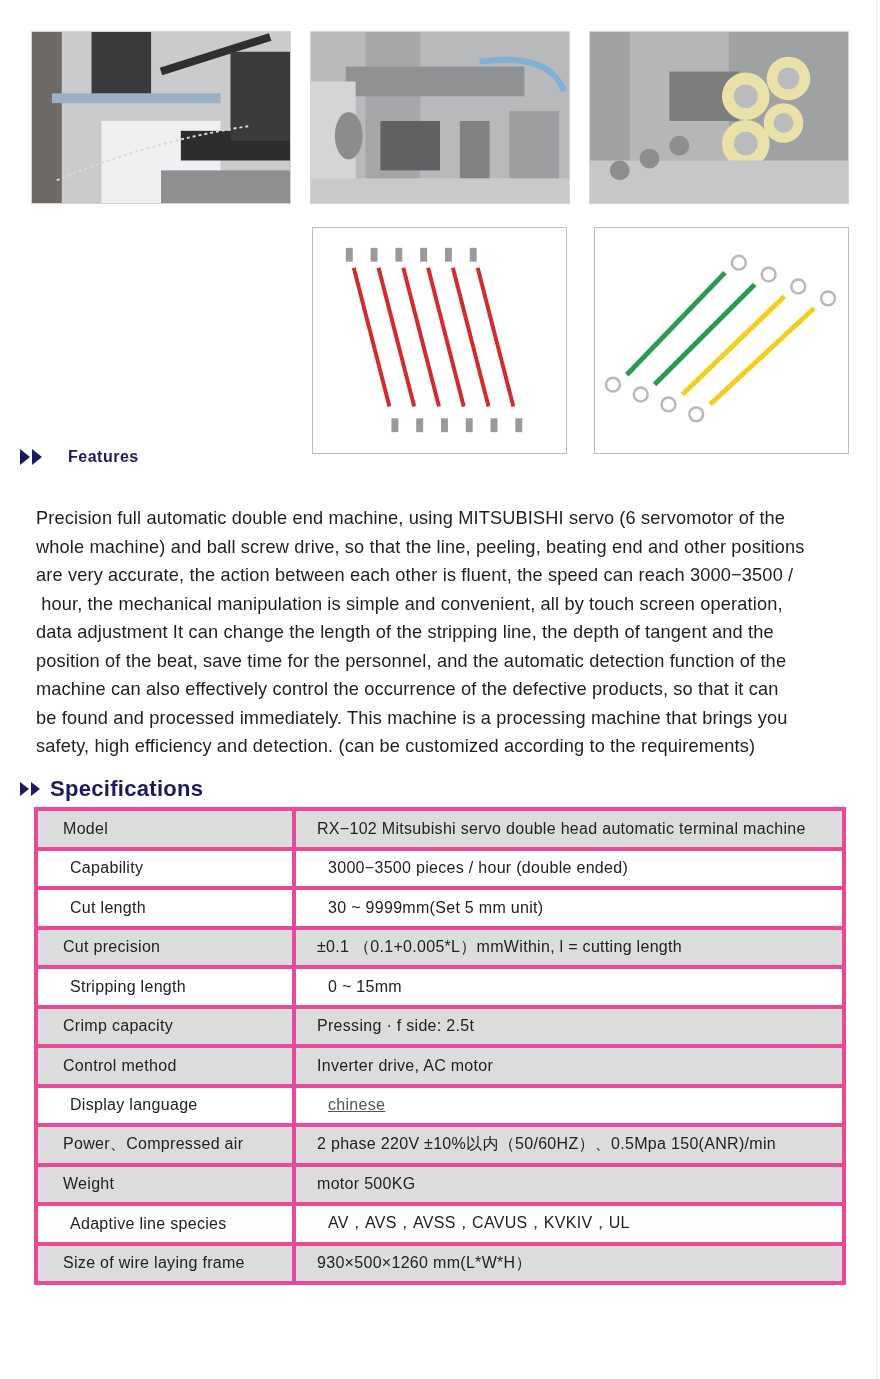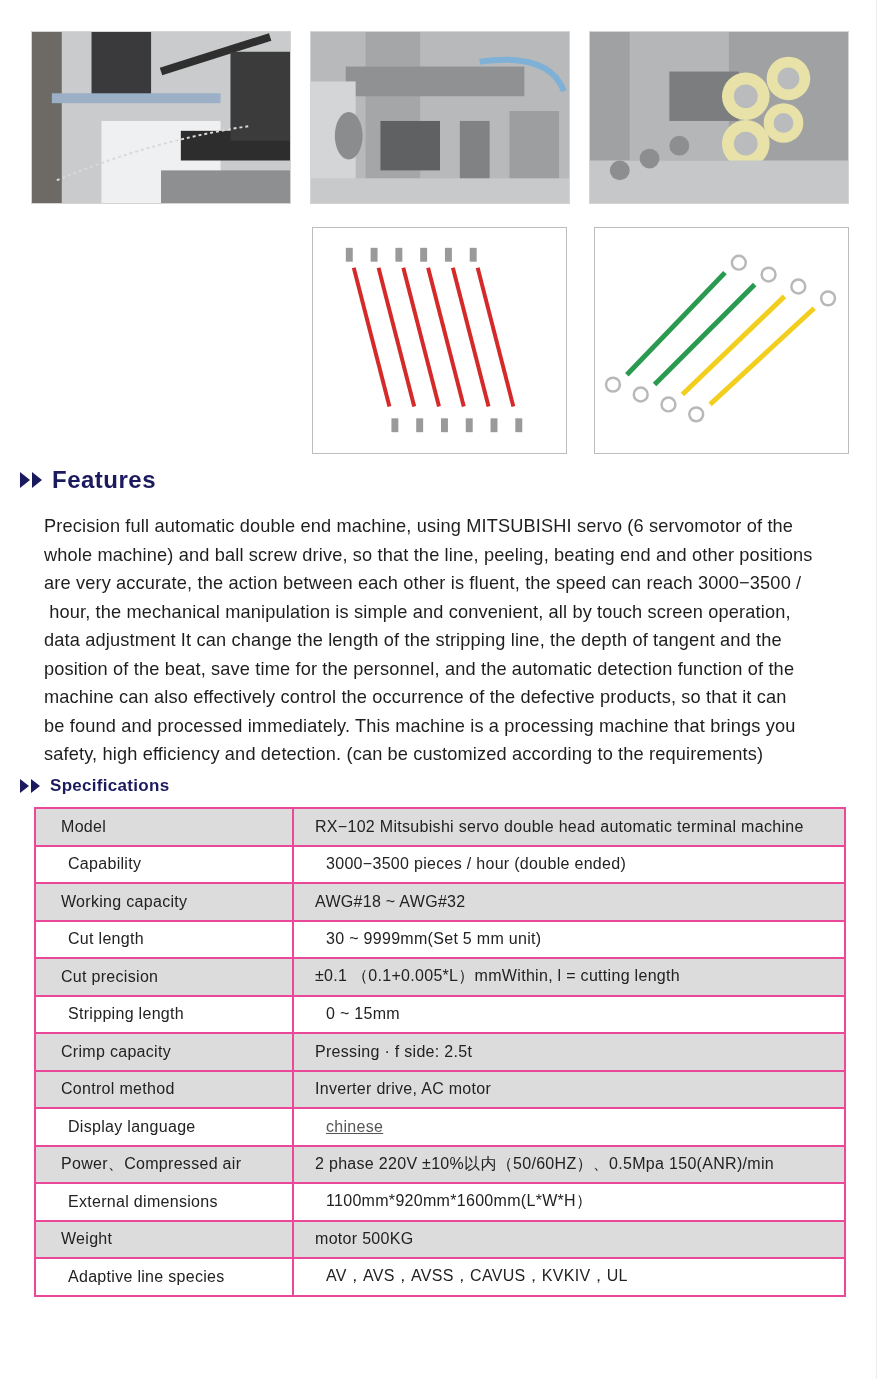--- a/index.html
+++ b/index.html
@@ -13,29 +13,29 @@
     #photo-2 { left: 310px; top: 31px; width: 260px; height: 173px; }
     #photo-3 { left: 589px; top: 31px; width: 260px; height: 173px; }
     .sample { position: absolute; border: 1px solid #bdbdbd; background: #fff; box-sizing: border-box; }
     .sample svg { width: 100%; height: 100%; display: block; }
     #sample-red { left: 312px; top: 227px; width: 255px; height: 227px; }
     #sample-ring { left: 594px; top: 227px; width: 255px; height: 227px; }
 
     .section-title { position: absolute; left: 20px; display: flex; align-items: center; color: #1c1a5e; font-weight: bold; }
     .section-title .arrows { display: inline-flex; margin-right: 8px; }
     .section-title .arrows span { width: 0; height: 0; border-top: 8px solid transparent; border-bottom: 8px solid transparent; border-left: 10px solid #1c1a5e; margin-right: 2px; }
-    #features-title { top: 466px; font-size: 24px; letter-spacing: 0.5px; }
-    #specs-title { top: 776px; font-size: 17px; letter-spacing: 0.3px; }
+    #features-title { top: 448px; font-size: 16px; letter-spacing: 0.5px; gap: 16px; }
+    #specs-title { top: 776px; font-size: 22px; letter-spacing: 0.3px; }
     #specs-title .arrows span { border-top-width: 7.5px; border-bottom-width: 7.5px; border-left-width: 9px; }
 
-    .features-text { position: absolute; left: 32px; top: 500px; width: 835px; font-size: 18.2px; line-height: 28.5px; color: #1e1e1e; letter-spacing: 0.15px; margin: 12px; }
+    .features-text { position: absolute; left: 32px; top: 500px; width: 835px; font-size: 18.2px; line-height: 28.5px; color: #1e1e1e; letter-spacing: 0.15px; margin: 4px; }
     .features-text span { display: block; white-space: pre; }
 
     table.specs { position: absolute; left: 34px; top: 807px; width: 812px; border-collapse: collapse; border: 1.5px solid #9a9a9a; font-size: 16px; letter-spacing: 0.3px; }
-    table.specs td { border: 2px solid #ec4899; height: 35.5px; padding: 0; vertical-align: middle; color: #222; margin-top: 48px; }
+    table.specs td { border: 4px solid #ec4899; height: 35.5px; padding: 0; vertical-align: middle; color: #222; margin-top: 48px; }
     table.specs td.k { width: 258px; padding-left: 25px; box-sizing: border-box; }
     table.specs td.v { padding-left: 21px; }
     table.specs tr.shade td { background: #dcdcdc; }
     table.specs tr.plain td { background: #ffffff; padding-left: 32px; }
     table.specs td.light { color: #555; text-decoration: underline; }
   </style>
 </head>
 <body>
 
 <div class="edge-line"></div>
@@ -176,24 +176,20 @@
 <table class="specs">
   <tbody id="spec-body">
       <tr class="shade">
         <td class="k">Model</td>
         <td class="v">RX−102 Mitsubishi servo double head automatic terminal machine</td>
       </tr>
       <tr class="plain">
         <td class="k">Capability</td>
         <td class="v">3000−3500 pieces / hour (double ended)</td>
       </tr>
-      <tr class="shade">
-        <td class="k">Working capacity</td>
-        <td class="v">AWG#18 ~ AWG#32</td>
-      </tr>
       <tr class="plain">
         <td class="k">Cut length</td>
         <td class="v">30 ~  9999mm(Set 5 mm unit)</td>
       </tr>
       <tr class="shade">
         <td class="k">Cut precision</td>
         <td class="v">±0.1 （0.1+0.005*L）mmWithin, l = cutting length</td>
       </tr>
       <tr class="plain">
         <td class="k">Stripping length</td>
@@ -208,26 +204,26 @@
         <td class="v">Inverter drive, AC motor</td>
       </tr>
       <tr class="plain">
         <td class="k">Display language</td>
         <td class="v light">chinese</td>
       </tr>
       <tr class="shade">
         <td class="k">Power、Compressed air</td>
         <td class="v">2 phase   220V  ±10%以内（50/60HZ）、0.5Mpa  150(ANR)/min</td>
       </tr>
-      <tr class="plain">
-        <td class="k">External dimensions</td>
-        <td class="v">1100mm*920mm*1600mm(L*W*H）</td>
-      </tr>
       <tr class="shade">
         <td class="k">Weight</td>
         <td class="v">motor  500KG</td>
       </tr>
       <tr class="plain">
         <td class="k">Adaptive line species</td>
         <td class="v">AV，AVS，AVSS，CAVUS，KVKIV，UL</td>
       </tr>
+      <tr class="shade">
+        <td class="k">Size of wire laying frame</td>
+        <td class="v">930×500×1260 mm(L*W*H）</td>
+      </tr>
     </tbody>
 </table>
 
 </body></html>

